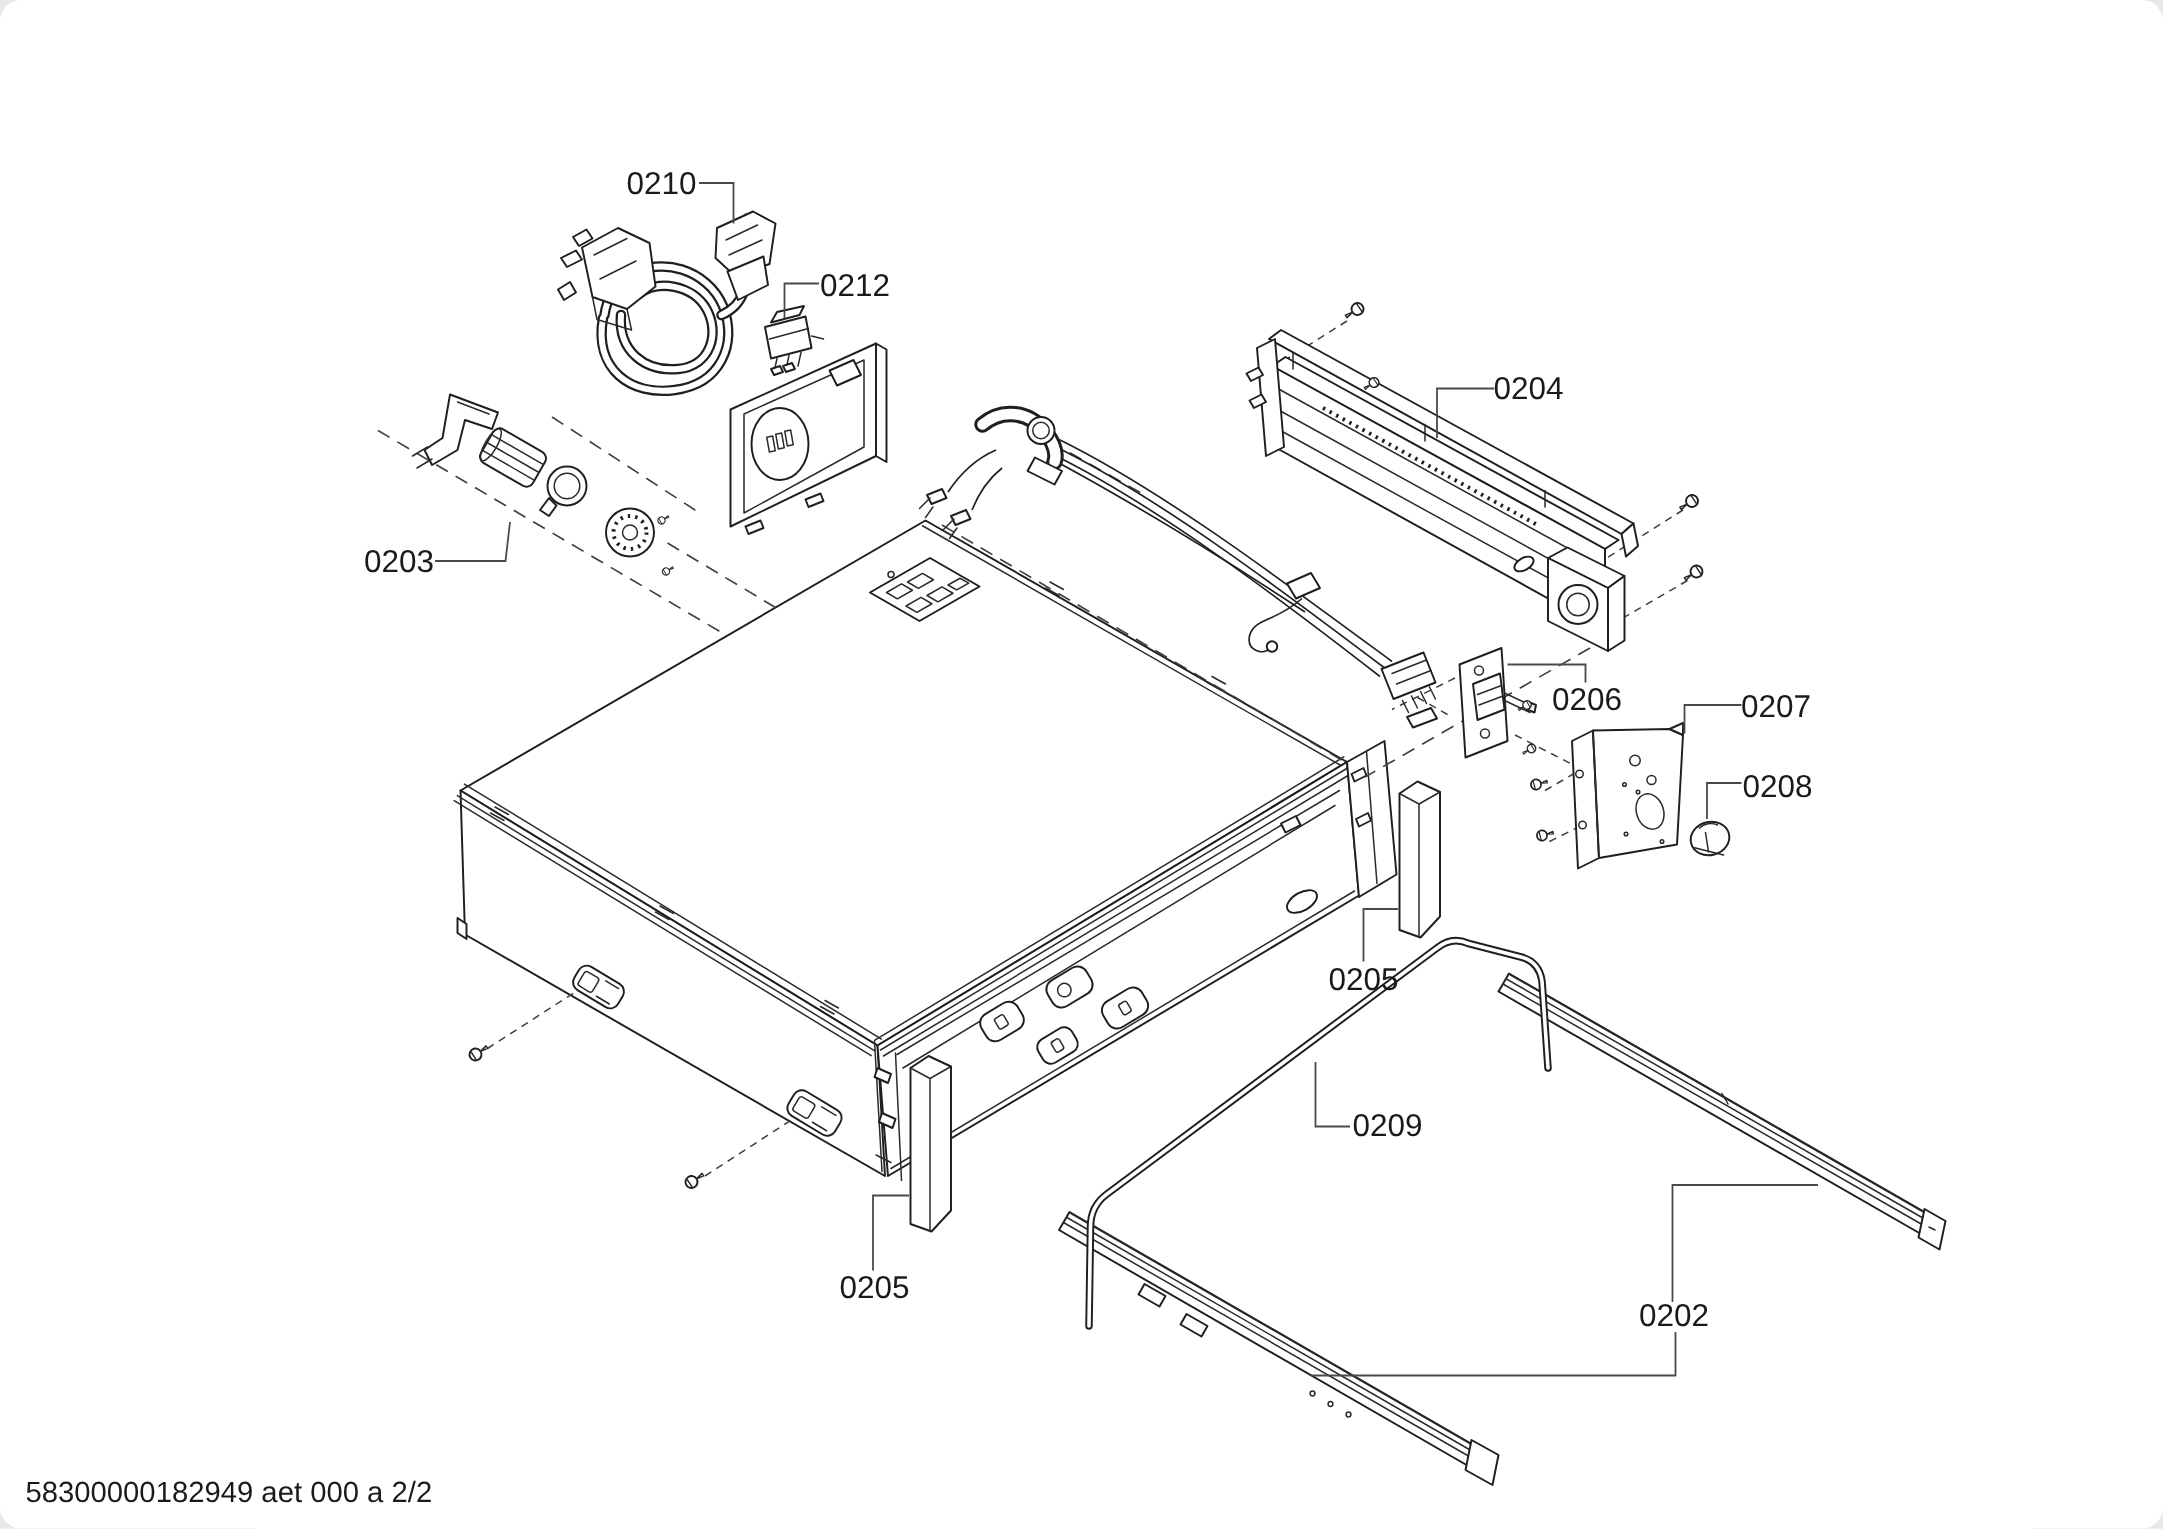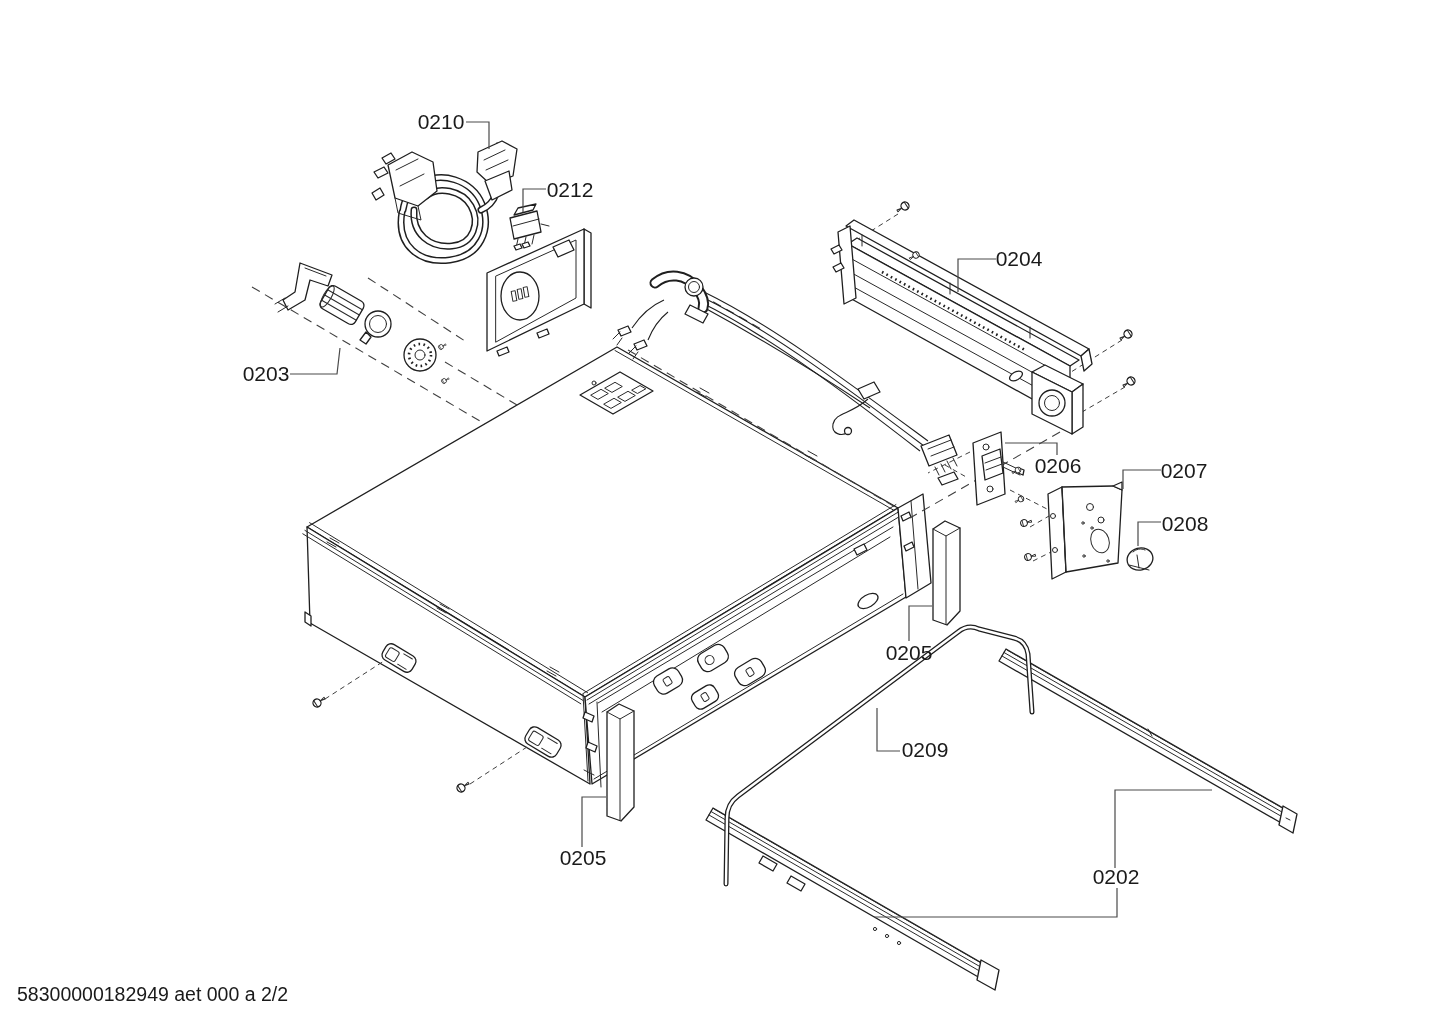--- a/index.html
+++ b/index.html
@@ -1,17 +1,17 @@
 <!DOCTYPE html>
 <html><head>
 <meta charset="utf-8">
 <style>
   html,body{margin:0;padding:0;background:#e8e8e8;}
   .stage{width:1442px;height:1019px;background:#ffffff;position:relative;margin:0 auto;
-         font-family:"Liberation Sans", sans-serif;}
+         font-family:"Liberation Sans", sans-serif;border-radius:14px;}
   svg{display:block}
   .ink{stroke:#1f1f1f;fill:none;stroke-width:1.3;stroke-linejoin:round;stroke-linecap:round;}
   .inkf{stroke:#1f1f1f;fill:#ffffff;stroke-width:1.3;stroke-linejoin:round;}
   .thin{stroke:#2a2a2a;fill:none;stroke-width:1;stroke-linejoin:round;stroke-linecap:round;}
   .dash{stroke:#3f3f3f;fill:none;stroke-width:1.1;stroke-dasharray:9 6;}
   .dashf{stroke:#3f3f3f;fill:none;stroke-width:1;stroke-dasharray:5 4;}
   .leader{stroke:#4a4a4a;fill:none;stroke-width:1.2;}
   .lbl{font:21px "Liberation Sans", sans-serif;fill:#1a1a1a;}
   .footer{font:19.5px "Liberation Sans", sans-serif;fill:#1a1a1a;}
   .wire-out{stroke:#1f1f1f;fill:none;stroke-width:5;stroke-linejoin:round;stroke-linecap:round;}

